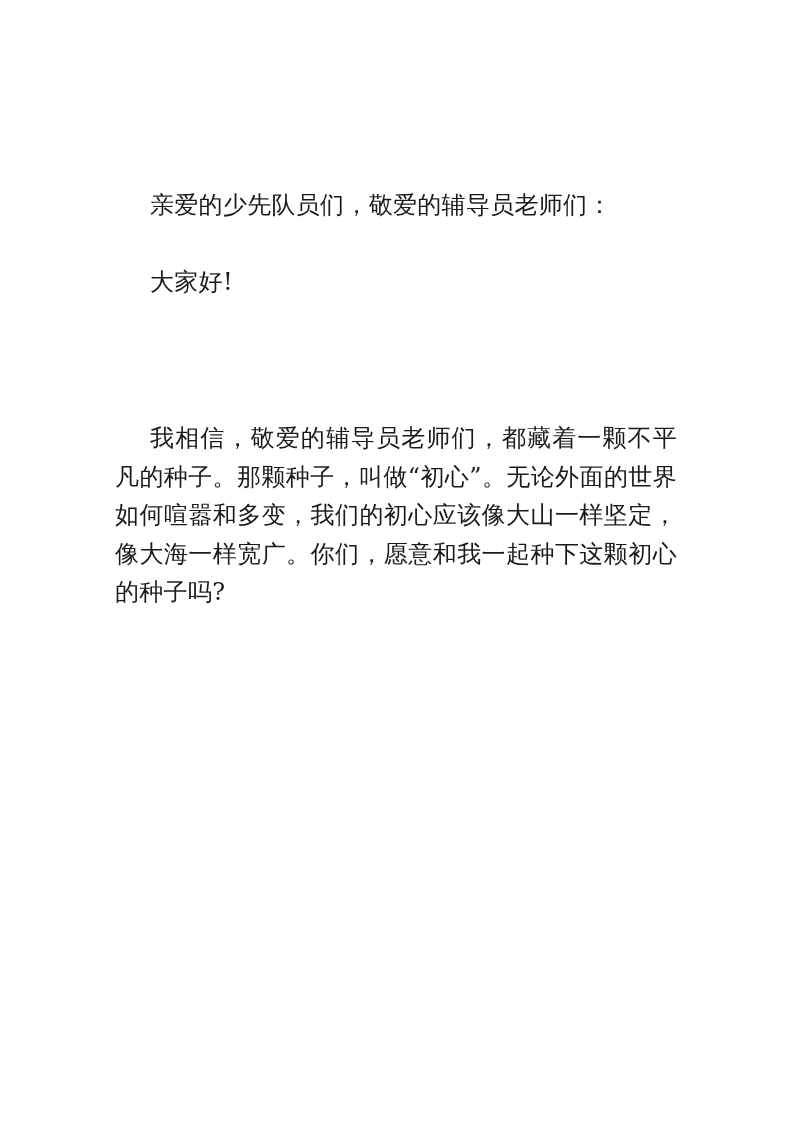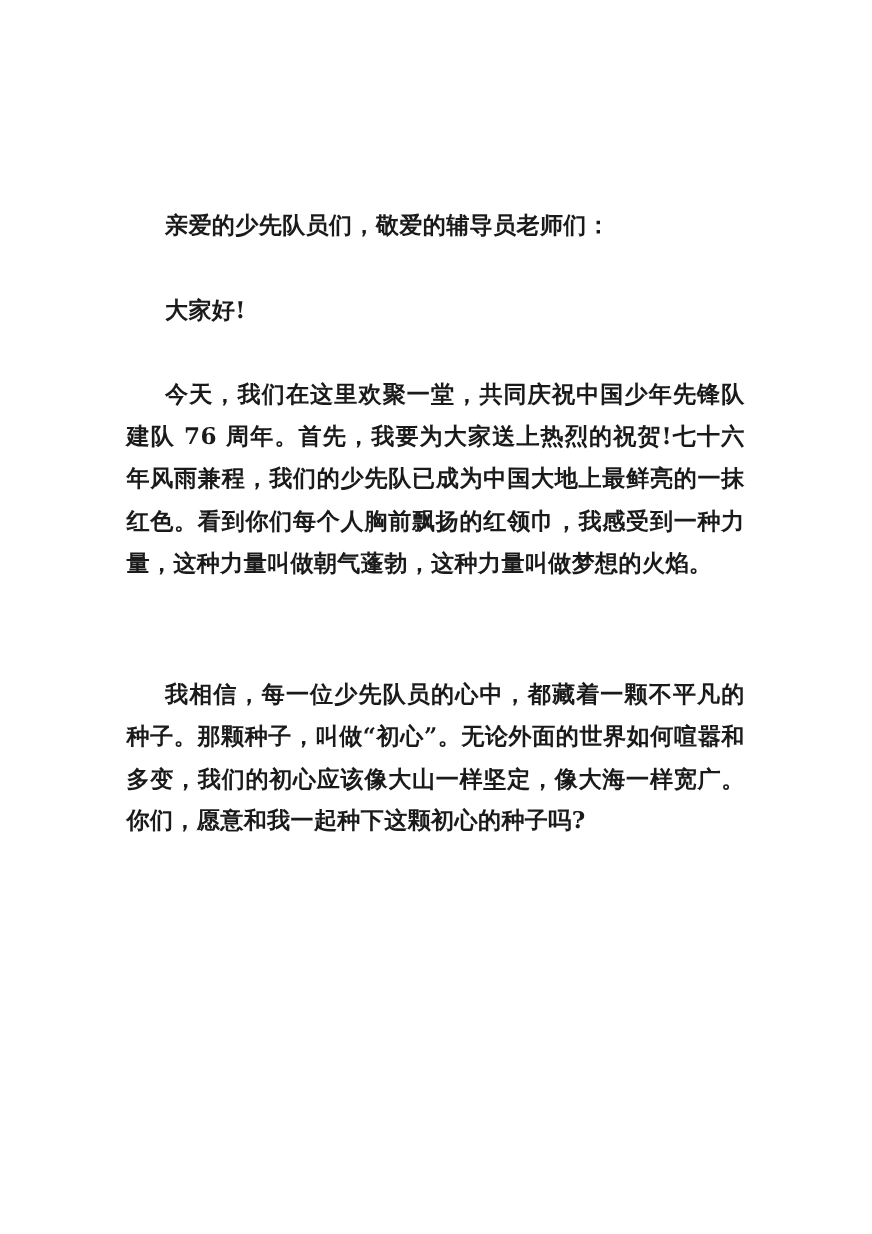--- a/index.html
+++ b/index.html
@@ -16,36 +16,34 @@
       color: #1a1a1a;
     }
     .page {
       position: absolute;
       left: 115px;
       top: 186px;
       width: 562px;
     }
     .para {
       margin: 0;
-      font-size: 21px;
+      font-size: 24px;
       line-height: 38.5px;
       text-align: justify;
       text-justify: inter-ideograph;
       letter-spacing: 0.3px;
-      font-weight: bold;
     }
     .indent { text-indent: 35px; }
     .gap { height: 38px; }
     .gap-lg { height: 40px; }
   </style>
 </head>
 <body>
 
 <div class="page">
   <p class="para indent">亲爱的少先队员们，敬爱的辅导员老师们：</p>
   <div class="gap"></div>
   <p class="para indent">大家好!</p>
   <div class="gap"></div>
-  <p class="para indent">今天，我们在这里欢聚一堂，共同庆祝中国少年先锋队建队 76 周年。首先，我要为大家送上热烈的祝贺!七十六年风雨兼程，我们的少先队已成为中国大地上最鲜亮的一抹红色。看到你们每个人胸前飘扬的红领巾，我感受到一种力量，这种力量叫做朝气蓬勃，这种力量叫做梦想的火焰。</p>
   <div class="gap-lg"></div>
   <div class="gap-lg"></div>
-  <p class="para indent">我相信，每一位少先队员的心中，都藏着一颗不平凡的种子。那颗种子，叫做“初心”。无论外面的世界如何喧嚣和多变，我们的初心应该像大山一样坚定，像大海一样宽广。你们，愿意和我一起种下这颗初心的种子吗?</p>
+  <p class="para indent">我相信，敬爱的辅导员老师们，都藏着一颗不平凡的种子。那颗种子，叫做“初心”。无论外面的世界如何喧嚣和多变，我们的初心应该像大山一样坚定，像大海一样宽广。你们，愿意和我一起种下这颗初心的种子吗?</p>
 </div>
 
 </body></html>

